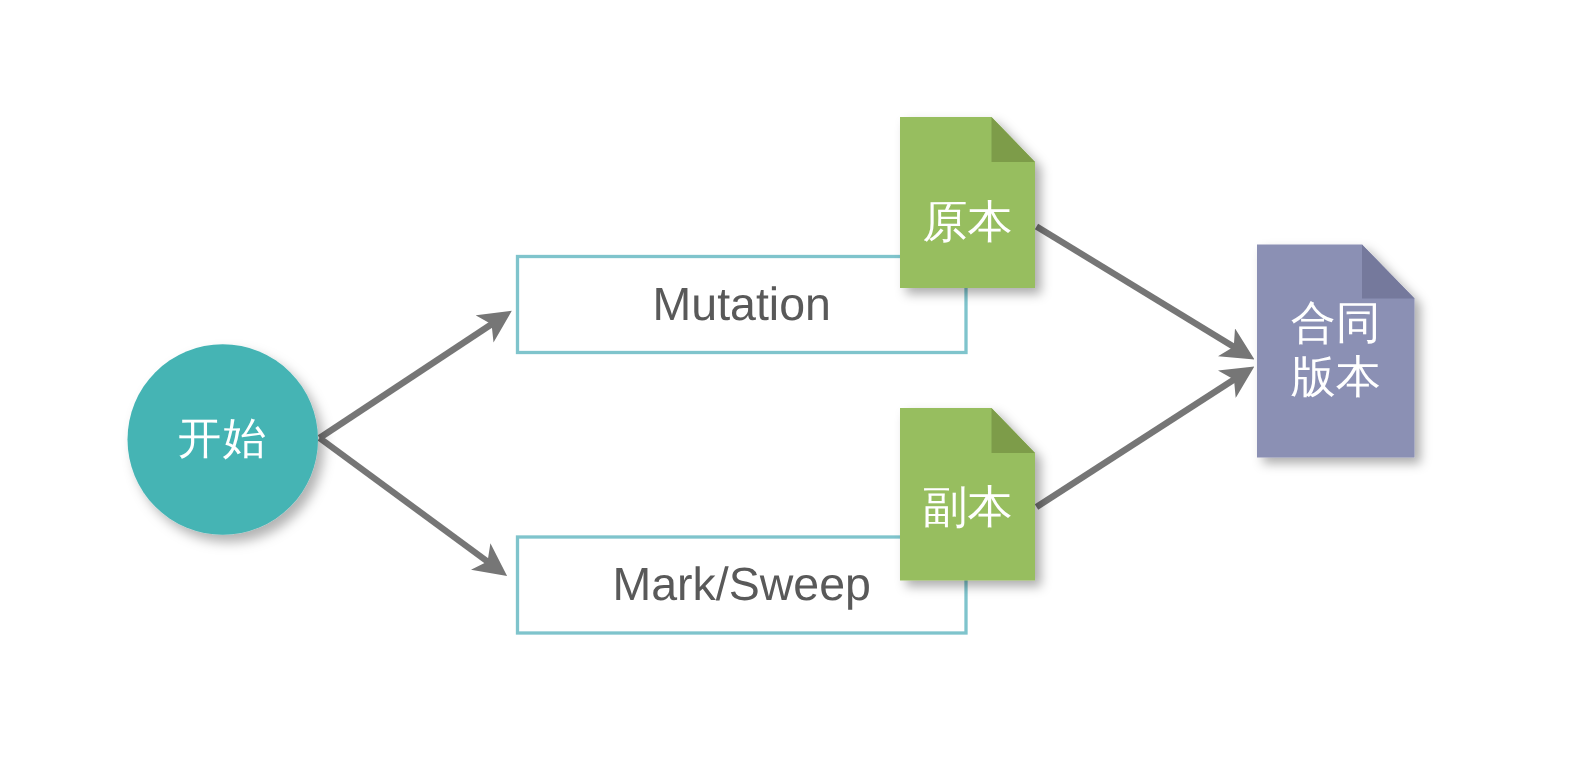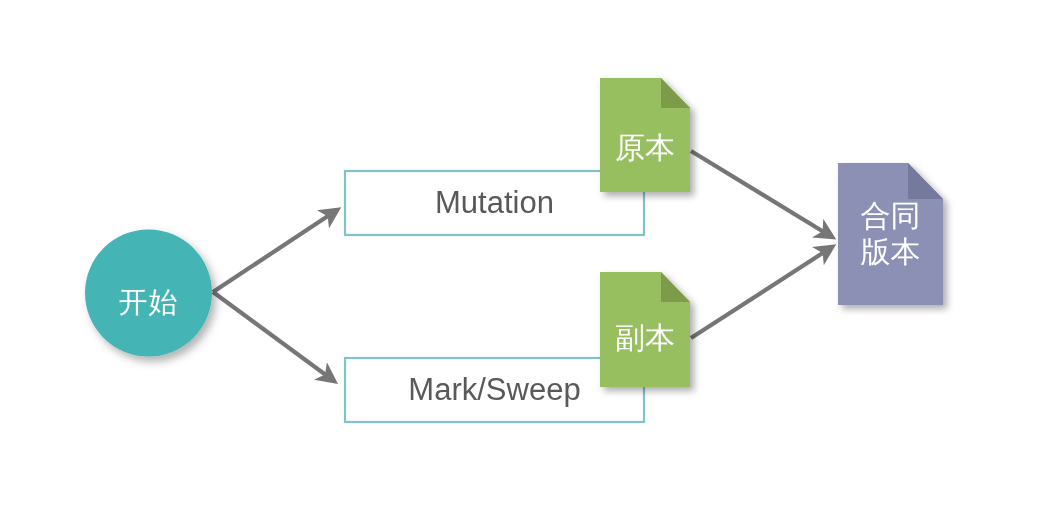--- a/index.html
+++ b/index.html
@@ -29,21 +29,21 @@
     display: flex;
     align-items: center;
     justify-content: center;
     text-align: center;
     pointer-events: none;
     white-space: pre-line;
   }
   
   #start-label {
     left: 85px;
-    top: 240px;
+    top: 230px;
     width: 127px;
     height: 126px;
     color: #ffffff;
     font-size: 29px;
     letter-spacing: 1px;
   }
   
   #mutation-label {
     left: 344px;
     top: 170px;

